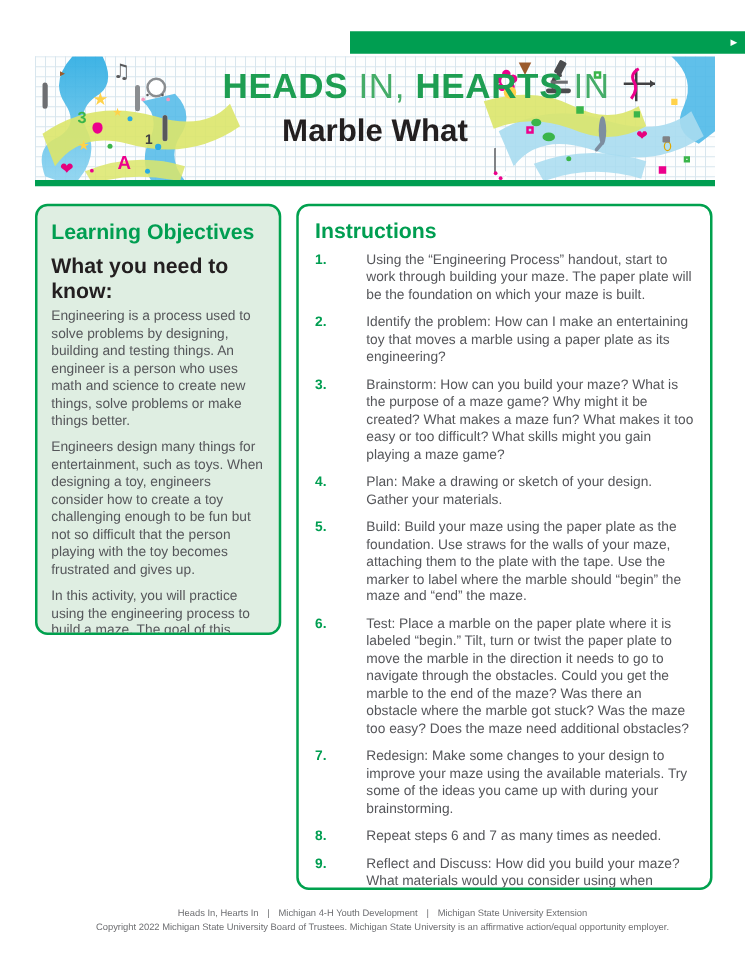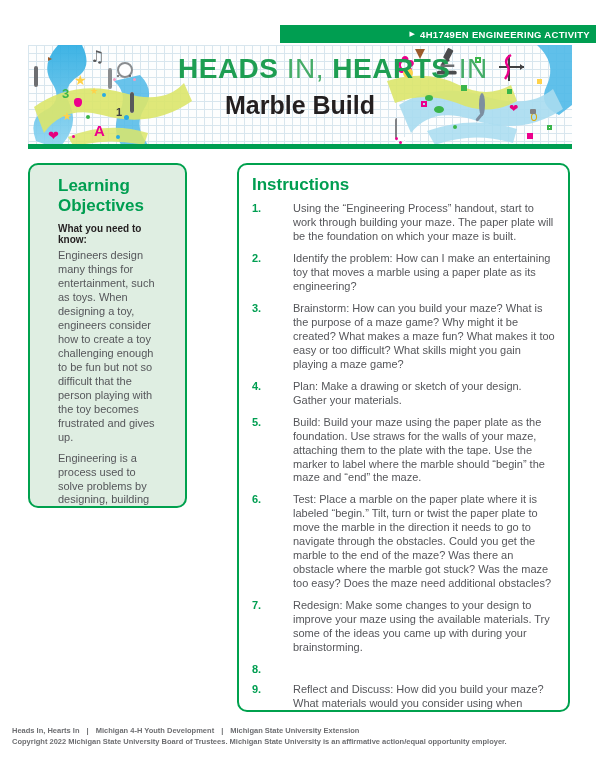--- a/index.html
+++ b/index.html
@@ -75,45 +75,44 @@
   .calc .keys { display:grid; grid-template-columns:repeat(3,1fr); gap:1px; }
   .calc .keys i { width:3px; height:3px; background:#fff; border-radius:50%; }
   .calc .keys i.pink { background:#EC008C; }
   .bulb { width:16px; height:16px; background:#FFD24A; border-radius:50%; position:relative; }
   .bulb:after { content:""; position:absolute; left:5px; bottom:-5px; width:6px; height:5px; background:#808285; border-radius:1px; }
   .bulb:before { content:""; position:absolute; left:6px; top:4px; width:4px; height:6px;
      border:1px solid #e0a800; border-radius:50%; }
 
   
   .box { position:absolute; border:2px solid #00A14E; border-radius:10px; overflow:hidden; }
-  .objectives-box { top:163px; left:28px; width:159px; height:345px; background:#DFEEE2; padding:11px 28px; }
+  .objectives-box { top:163px; left:28px; width:197px; height:345px; background:#DFEEE2; padding:11px 11px; }
   .instructions-box { top:163px; left:237px; width:333px; height:549px; background:#fff; padding:10px 13px; }
 
   .box-heading { font-size:17px; font-weight:bold; color:#009E51; margin-bottom:7px; }
-  .sub-heading { font-size:10px; font-weight:bold; color:#231F20; margin:8px 0 4px; }
+  .sub-heading { font-size:17px; font-weight:bold; color:#231F20; margin:8px 0 4px; }
   .body-text { font-size:11px; line-height:1.27; color:#55565A; margin-bottom:7px; }
 
   .instr-list { list-style:none; }
   .instr-item { display:flex; margin-bottom:8px; }
   .instr-num { width:16px; flex-shrink:0; font-size:11px; font-weight:bold; color:#009E51; }
   .instr-text { font-size:11px; line-height:1.27; color:#55565A;margin-left:25px; }
 
   
-  .footer { position:absolute; top:726px; left:12px; right:0; 
-    font-size:7.5px; color:#6D6E71; line-height:1.45;font-weight:bold; }
+  .footer { position:absolute; top:726px; left:12px; right:0; text-align:center;
+    font-size:7.5px; color:#6D6E71; line-height:1.45; }
   .footer .sep { margin:0 7px; }
 </style>
 </head>
 <body>
 
 <div class="page">
 
   <div class="tag-bar">
     <span class="arrow glyph">▶</span>
-    <span>4H1749EN ENGINEERING ACTIVITY</span>
   </div>
 
   <div class="header-band">
 
     <div class="deco deco-left">
       <svg class="blobs" viewBox="0 0 185 104">
         <defs>
           <linearGradient id="bl1" x1="0" y1="0" x2="0" y2="1">
             <stop offset="0" stop-color="#29ABE2"></stop>
               <stop offset="1" stop-color="#8ED4F0"></stop>
@@ -194,29 +193,29 @@
       <span class="sq" style="left:120px; top:44px; width:5px; height:5px; background:#3AB54A;"></span>
       <span class="sq" style="left:34px; top:56px; width:6px; height:6px; border:2px solid #EC008C;"></span>
       <span class="sq" style="left:140px; top:88px; width:6px; height:6px; background:#EC008C;"></span>
       <span class="sq" style="left:150px; top:34px; width:5px; height:5px; background:#FFD24A;"></span>
       <span class="sq" style="left:160px; top:80px; width:5px; height:5px; border:2px solid #3AB54A;"></span>
       <span class="dot" style="left:66px; top:80px; width:4px; height:4px; background:#3AB54A;"></span>
     </div>
 
     <div class="title-stack">
       <div class="main-title"><span>HEADS</span><span class="light"> IN, </span><span>HEARTS</span><span class="light"> IN</span></div>
-      <div class="activity-title">Marble Build</div>
+      <div class="activity-title">Marble What</div>
     </div>
   </div>
 
   <div class="box objectives-box">
     <div class="box-heading">Learning Objectives</div>
     <div class="sub-heading" style="margin-top:2px;">What you need to know:</div>
+    <p class="body-text">Engineering is a process used to solve problems by designing, building and testing things. An engineer is a person who uses math and science to create new things, solve problems or make things better.</p>
     <p class="body-text">Engineers design many things for entertainment, such as toys. When designing a toy, engineers consider how to create a toy challenging enough to be fun but not so difficult that the person playing with the toy becomes frustrated and gives up.</p>
-    <p class="body-text">Engineering is a process used to solve problems by designing, building and testing things. An engineer is a person who uses math and science to create new things, solve problems or make things better.</p>
     <p class="body-text">In this activity, you will practice using the engineering process to build a maze. The goal of this activity is to build a maze that a marble can go through from beginning to end while navigating a variety of obstacles.</p>
   </div>
 
   <div class="box instructions-box">
     <div class="box-heading">Instructions</div>
     <ol class="instr-list">
       <li class="instr-item">
         <span class="instr-num">1.</span>
         <span class="instr-text">Using the “Engineering Process” handout, start to work through building your maze. The paper plate will be the foundation on which your maze is built.</span>
       </li>
@@ -239,20 +238,21 @@
       <li class="instr-item">
         <span class="instr-num">6.</span>
         <span class="instr-text">Test: Place a marble on the paper plate where it is labeled “begin.” Tilt, turn or twist the paper plate to move the marble in the direction it needs to go to navigate through the obstacles. Could you get the marble to the end of the maze? Was there an obstacle where the marble got stuck? Was the maze too easy? Does the maze need additional obstacles?</span>
       </li>
       <li class="instr-item">
         <span class="instr-num">7.</span>
         <span class="instr-text">Redesign: Make some changes to your design to improve your maze using the available materials. Try some of the ideas you came up with during your brainstorming.</span>
       </li>
       <li class="instr-item">
         <span class="instr-num">8.</span>
+        <span class="instr-text">Repeat steps 6 and 7 as many times as needed.</span>
       </li>
       <li class="instr-item">
         <span class="instr-num">9.</span>
         <span class="instr-text">Reflect and Discuss: How did you build your maze? What materials would you consider using when making another maze? Can you share your maze with a friend to see if they can move the marble from the beginning to the end? How might this know to the real world?</span>
       </li>
     </ol>
   </div>
 
   <div class="footer">
     <div><span>Heads In, Hearts In</span><span class="sep">|</span><span>Michigan 4-H Youth Development</span><span class="sep">|</span><span>Michigan State University Extension</span></div>

